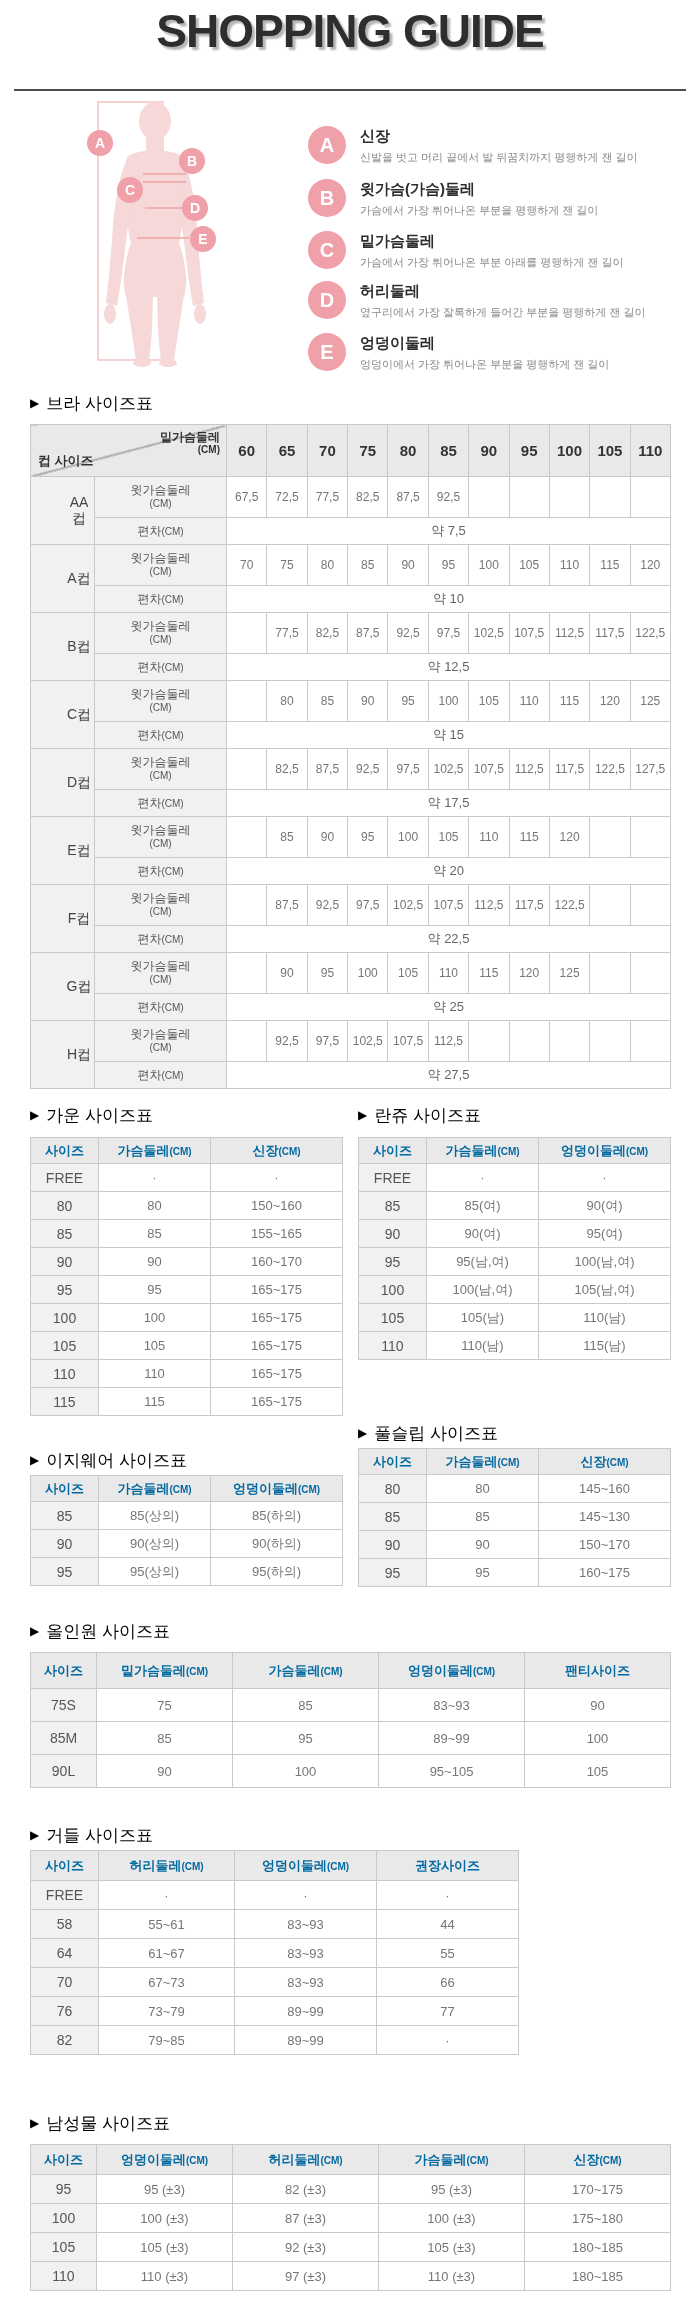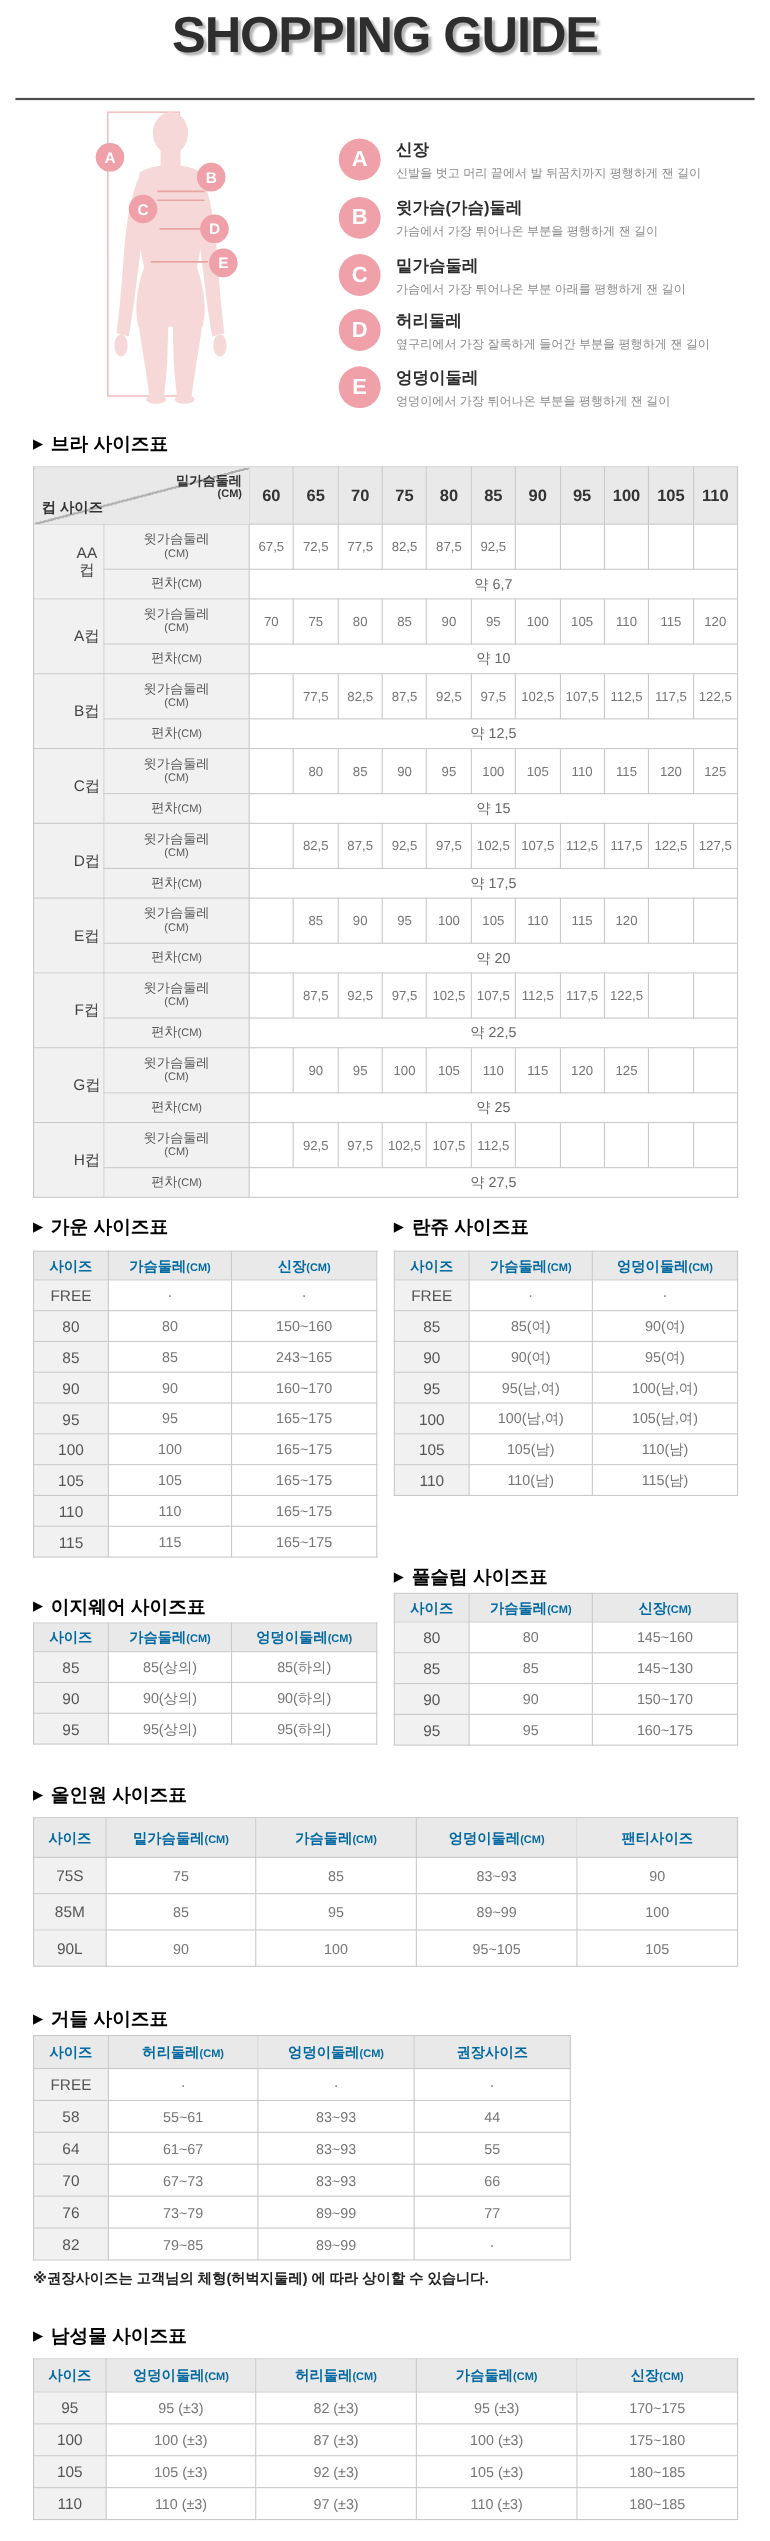--- a/index.html
+++ b/index.html
@@ -20,21 +20,21 @@
   .m-a{left:87px;top:35px}.m-b{left:179px;top:53px}.m-c{left:117px;top:82px}
   .m-d{left:182px;top:100px}.m-e{left:190px;top:131px}
   .legend-item{position:absolute;left:308px;width:380px;display:flex;align-items:flex-start;}
   .li-0{top:31px}.li-1{top:84px}.li-2{top:136px}.li-3{top:186px}.li-4{top:238px}
   .legend-circle{width:38px;height:38px;border-radius:50%;background:#efa0a9;flex:0 0 38px;
     color:#fff;font-size:20px;font-weight:bold;display:flex;align-items:center;justify-content:center;}
   .legend-text{margin-left:14px;padding-top:1px;}
   .legend-title{font-size:15px;font-weight:bold;color:#2d2d2d;}
   .legend-desc{font-size:11px;color:#8a8a8a;margin-top:4px;}
   
-  .sec-heading{position:absolute;font-size:17px;font-weight:bold;color:#000;white-space:nowrap;}
+  .sec-heading{position:absolute;font-size:17px;font-weight:normal;color:#000;white-space:nowrap;}
   .sec-heading .arrow{font-size:12px;margin-right:7px;position:relative;top:-2px;}
   .h-bra{top:392px;left:30px}      .t-bra{top:424px;left:30px}
   .h-gown{top:1104px;left:30px}    .t-gown{top:1137px;left:30px}
   .h-ranju{top:1104px;left:358px}  .t-ranju{top:1137px;left:358px}
   .h-fullslip{top:1422px;left:358px}.t-fullslip{top:1448px;left:358px}
   .h-easy{top:1449px;left:30px}    .t-easy{top:1475px;left:30px}
   .h-allinone{top:1620px;left:30px}.t-allinone{top:1652px;left:30px}
   .h-girdle{top:1824px;left:30px}  .t-girdle{top:1850px;left:30px}
   .note-girdle{position:absolute;top:2062px;left:30px;font-size:13px;font-weight:bold;color:#222;}
   .h-mens{top:2112px;left:30px}    .t-mens{top:2144px;left:30px}
@@ -189,21 +189,21 @@
             <td class="meas">87,5</td>
             <td class="meas">92,5</td>
             <td class="meas"></td>
             <td class="meas"></td>
             <td class="meas"></td>
             <td class="meas"></td>
             <td class="meas"></td>
           </tr>
           <tr>
             <td class="rowlab devlab">편차<small>(CM)</small></td>
-            <td class="dev" colspan="11">약 6,7</td>
+            <td class="dev" colspan="11">약 7,5</td>
           </tr>
           <tr>
             <td class="cup" rowspan="2">A컵</td>
             <td class="rowlab two-line">윗가슴둘레<small>(CM)</small></td>
             <td class="meas">70</td>
             <td class="meas">75</td>
             <td class="meas">80</td>
             <td class="meas">85</td>
             <td class="meas">90</td>
             <td class="meas">95</td>
@@ -378,21 +378,21 @@
             <td>·</td>
           </tr>
           <tr>
             <td class="size-cell">80</td>
             <td>80</td>
             <td>150~160</td>
           </tr>
           <tr>
             <td class="size-cell">85</td>
             <td>85</td>
-            <td>243~165</td>
+            <td>155~165</td>
           </tr>
           <tr>
             <td class="size-cell">90</td>
             <td>90</td>
             <td>160~170</td>
           </tr>
           <tr>
             <td class="size-cell">95</td>
             <td>95</td>
             <td>165~175</td>
@@ -656,21 +656,20 @@
           </tr>
           <tr>
             <td class="size-cell">82</td>
             <td>79~85</td>
             <td>89~99</td>
             <td>·</td>
           </tr>
         </tbody>
       </table>
     </div>
-  <div class="note-girdle">※권장사이즈는 고객님의 체형(허벅지둘레) 에 따라 상이할 수 있습니다.</div>
 
   <div class="sec-heading h-mens">
     <span class="arrow">▶</span><span>남성물 사이즈표</span>
   </div>
   <div class="tbl t-mens">
       <table class="mens" style="width: 640px;">
         <colgroup>
           <col style="width: 66px;">
           <col style="width: 136px;">
           <col style="width: 146px;">

